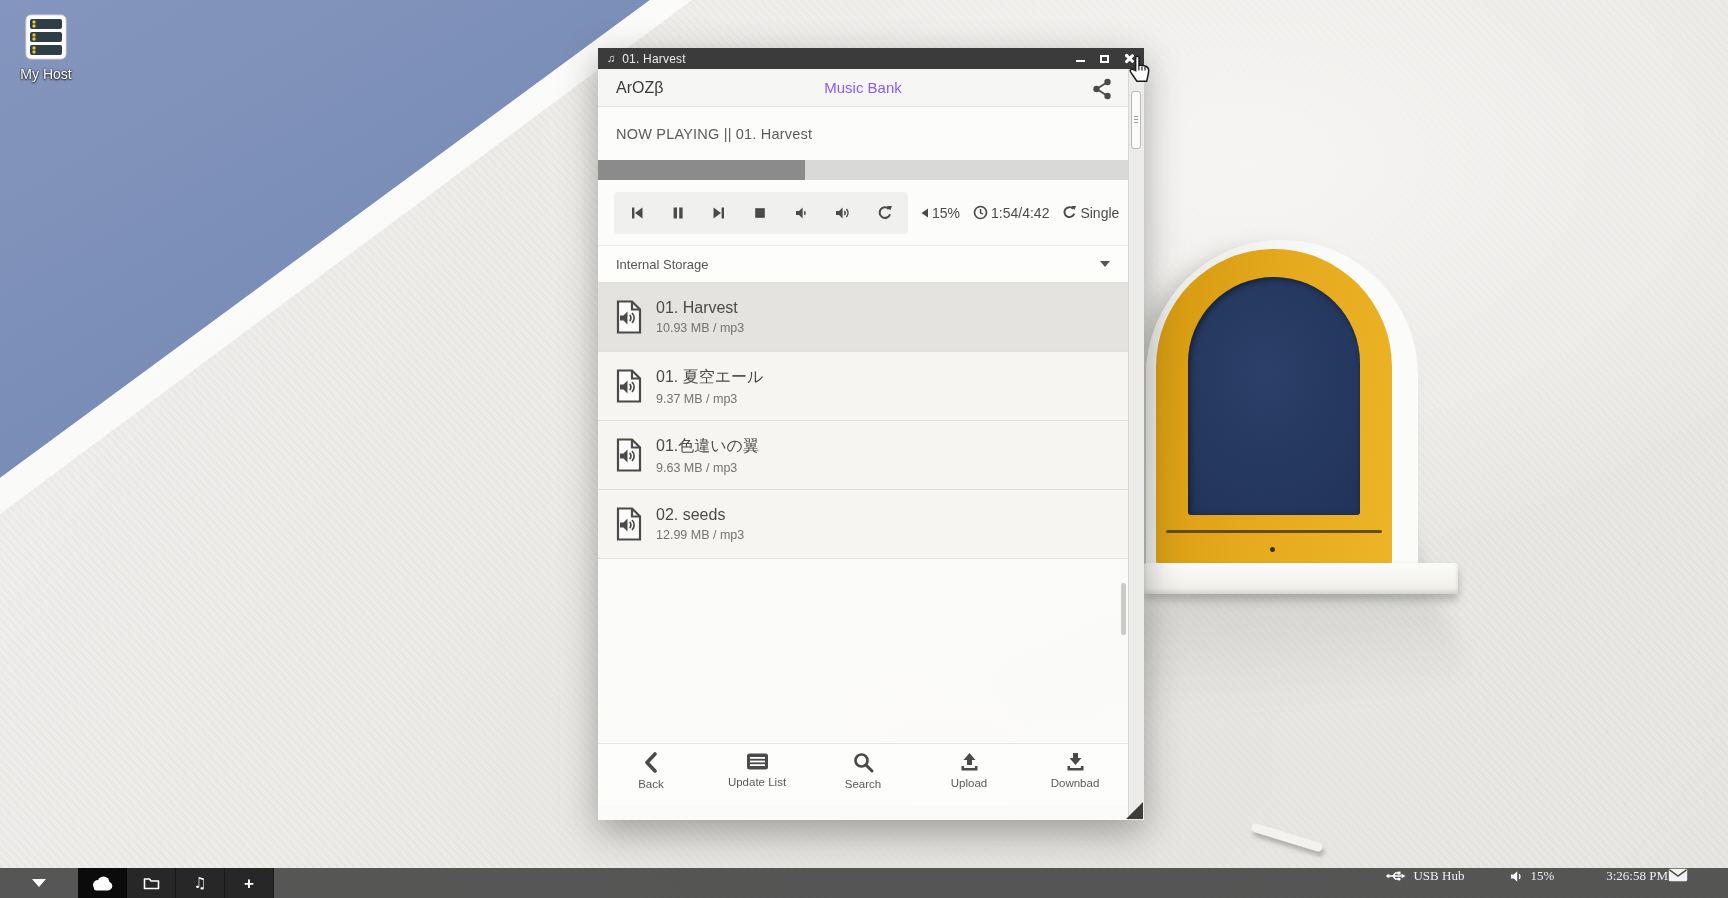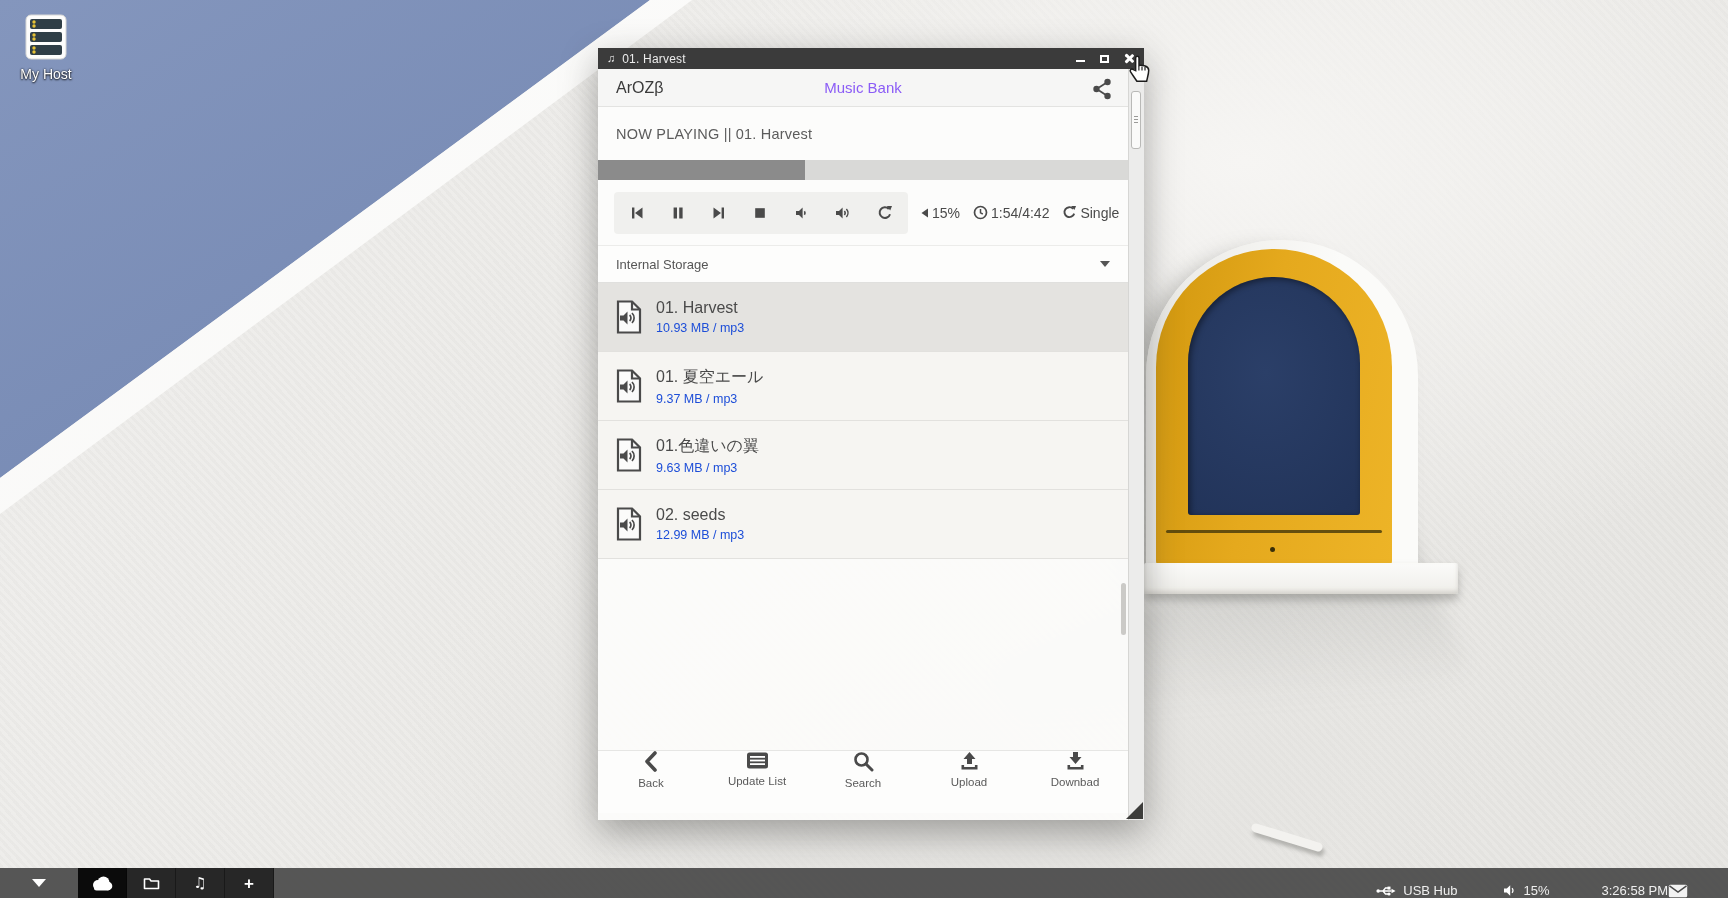--- a/index.html
+++ b/index.html
@@ -57,21 +57,21 @@
   .tb-note { font-size:11px; line-height:1; color:#f0f0f0; }
   .tb-title { flex:1; letter-spacing:.2px; }
   .wbtns { display:flex; align-items:center; gap:11px; }
   .wbtn { width:13px; height:13px; display:flex; align-items:center; justify-content:center; cursor:pointer; }
   .glyph-min { width:9px; height:2px; background:#fff; margin-top:5px; }
   .glyph-max { width:9px; height:8px; border:2px solid #fff; }
   .glyph-close { position:relative; width:11px; height:11px; }
   .glyph-close::before,.glyph-close::after { content:""; position:absolute; left:4.5px; top:0; width:2.6px; height:11px; background:#fff; border-radius:1px; }
   .glyph-close::before { transform:rotate(45deg);} .glyph-close::after { transform:rotate(-45deg);}
 
-  .win-content { position:absolute; left:0; top:21px; width:530px; bottom:5px; overflow:hidden; background:transparent; }
+  .win-content { position:absolute; left:0; top:21px; width:530px; bottom:12px; overflow:hidden; background:transparent; }
 
   .p-header { height:38px; background:#f6f6f5; border-bottom:1px solid #e3e3e1; position:relative;
     display:flex; align-items:center; padding:0 18px; }
   .brand { font-size:16px; color:#3a3a3a; }
   .app-name { position:absolute; left:0; right:0; text-align:center; font-size:15px; color:#8b5cf6; }
   .share-btn { position:absolute; right:16px; top:9px; cursor:pointer; }
 
   .nowplaying { height:53px; background:#fcfcfb; display:flex; align-items:center; padding:0 18px;
     font-size:14.5px; color:#5c5c5c; letter-spacing:.2px; }
 
@@ -87,25 +87,25 @@
   .storage-row { height:37px; background:#fdfdfc; border-bottom:1px solid #e0e0de;
     display:flex; align-items:center; justify-content:space-between; padding:0 18px; font-size:13px; color:#565656; cursor:pointer; }
   .caret-down { width:0; height:0; border-left:5px solid transparent; border-right:5px solid transparent; border-top:6px solid #555; }
 
   .songlist { position:absolute; left:0; top:214px; width:530px; bottom:65px; overflow:hidden; }
   .song-row { height:69px; display:flex; align-items:center; gap:13px; padding:0 17px;
     background:rgba(245,244,241,.92); border-bottom:1px solid #e2e1de; cursor:pointer; }
   .song-row.active { background:#e4e3e0; }
   .song-text { display:flex; flex-direction:column; gap:4px; }
   .song-title { font-size:16px; color:#4a4a4a; }
-  .song-meta { font-size:12.5px; color:#1d4ed8; }
+  .song-meta { font-size:12.5px; color:#737373; }
   .list-thumb { position:absolute; right:2px; top:300px; width:5px; height:52px; background:#c2c1be; border-radius:3px; opacity:.85; }
 
   .p-footer { position:absolute; left:0; bottom:2px; width:530px; height:63px; background:#fdfdfc;
-    border-top:1px solid #e6e6e4; display:flex; justify-content:space-around; align-items:flex-start; }
+    border-top:1px solid #e6e6e4; display:flex; justify-content:space-around; align-items:flex-start; padding-top:8px; }
   .f-item { display:flex; flex-direction:column; align-items:center; gap:5px; font-size:11.5px; color:#5a5a5a; cursor:pointer; min-width:60px; }
 
   .win-scrollcol { position:absolute; right:0; top:21px; width:16px; bottom:0; background:#ececeb; border-left:1px solid #d6d6d4; }
   .win-thumb { position:absolute; left:2px; top:22px; width:10px; height:58px; background:#fafaf9;
     border:1px solid #b9b9b7; border-radius:3px; cursor:grab; }
   .win-thumb::after { content:""; position:absolute; left:2px; right:2px; top:24px; height:8px;
     background:repeating-linear-gradient(#9a9a98 0 1px, transparent 1px 3px); }
   .resize-handle { position:absolute; right:1px; bottom:1px; width:0; height:0;
     border-left:17px solid transparent; border-bottom:17px solid #3d3d3b; cursor:nwse-resize; }
 
@@ -114,21 +114,21 @@
   
   .taskbar { position:absolute; left:0; right:0; bottom:0; height:30px; background:rgba(74,74,74,.93);
     display:flex; align-items:stretch; color:#efefef; font-size:13px; z-index:20; }
   .tb-left { width:78px; display:flex; align-items:center; justify-content:center; cursor:pointer; }
   .tb-caret { width:0; height:0; border-left:7px solid transparent; border-right:7px solid transparent; border-top:8px solid #fff; }
   .tile { width:49px; display:flex; align-items:center; justify-content:center; cursor:pointer; border-right:1px solid rgba(0,0,0,.35); }
   .tile.active { background:#0b0b0b; }
   .tile.dim { background:#272727; }
   .tile .note { font-size:15px; color:#fff; font-family:"DejaVu Sans", sans-serif; }
   .tile .plus { font-size:17px; color:#fff; font-weight:bold; line-height:1; }
-  .tb-right { margin-left:auto; display:flex; align-items:flex-end; }
+  .tb-right { margin-left:auto; display:flex; align-items:flex-start;font-family:Liberation Serif, serif; }
   .tray-item { display:flex; align-items:center; gap:7px; cursor:pointer; }
   .m-usb { margin-right:46px; } .m-vol { margin-right:52px; } .m-clock { cursor:default; } .m-mail { margin-right:40px; }
 
   svg { display:block; }
 </style>
 </head>
 <body>
 
 <div class="desktop">
 

